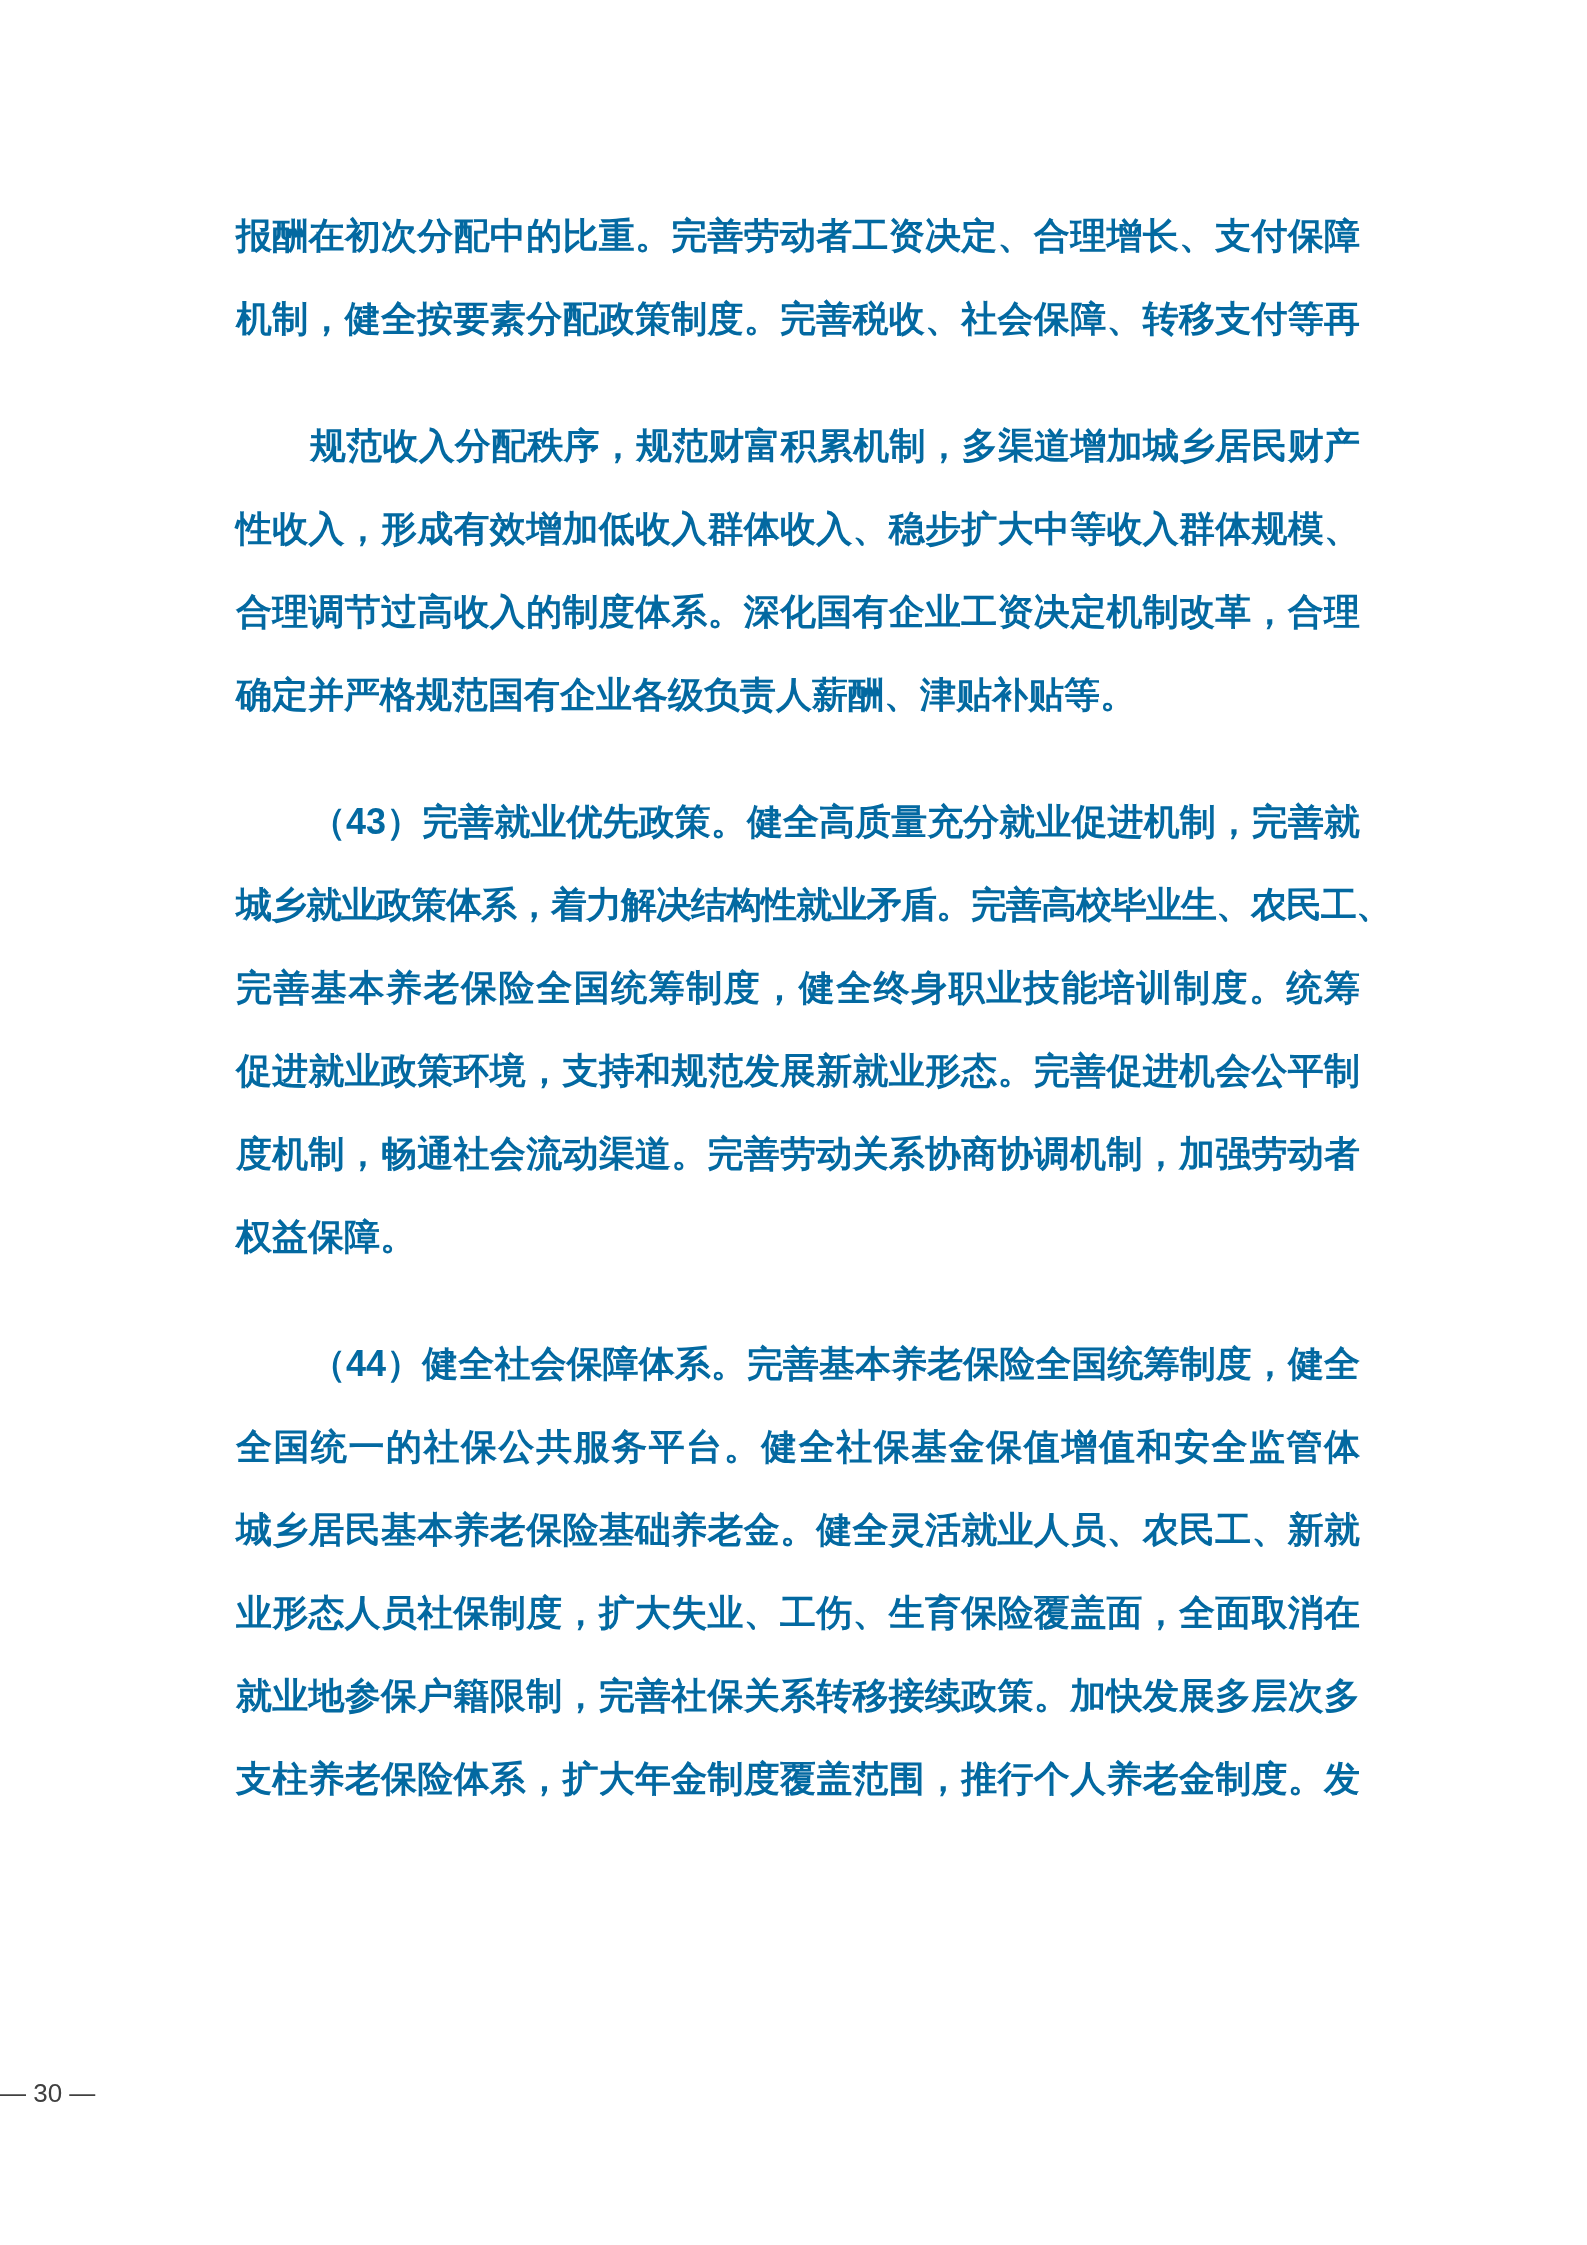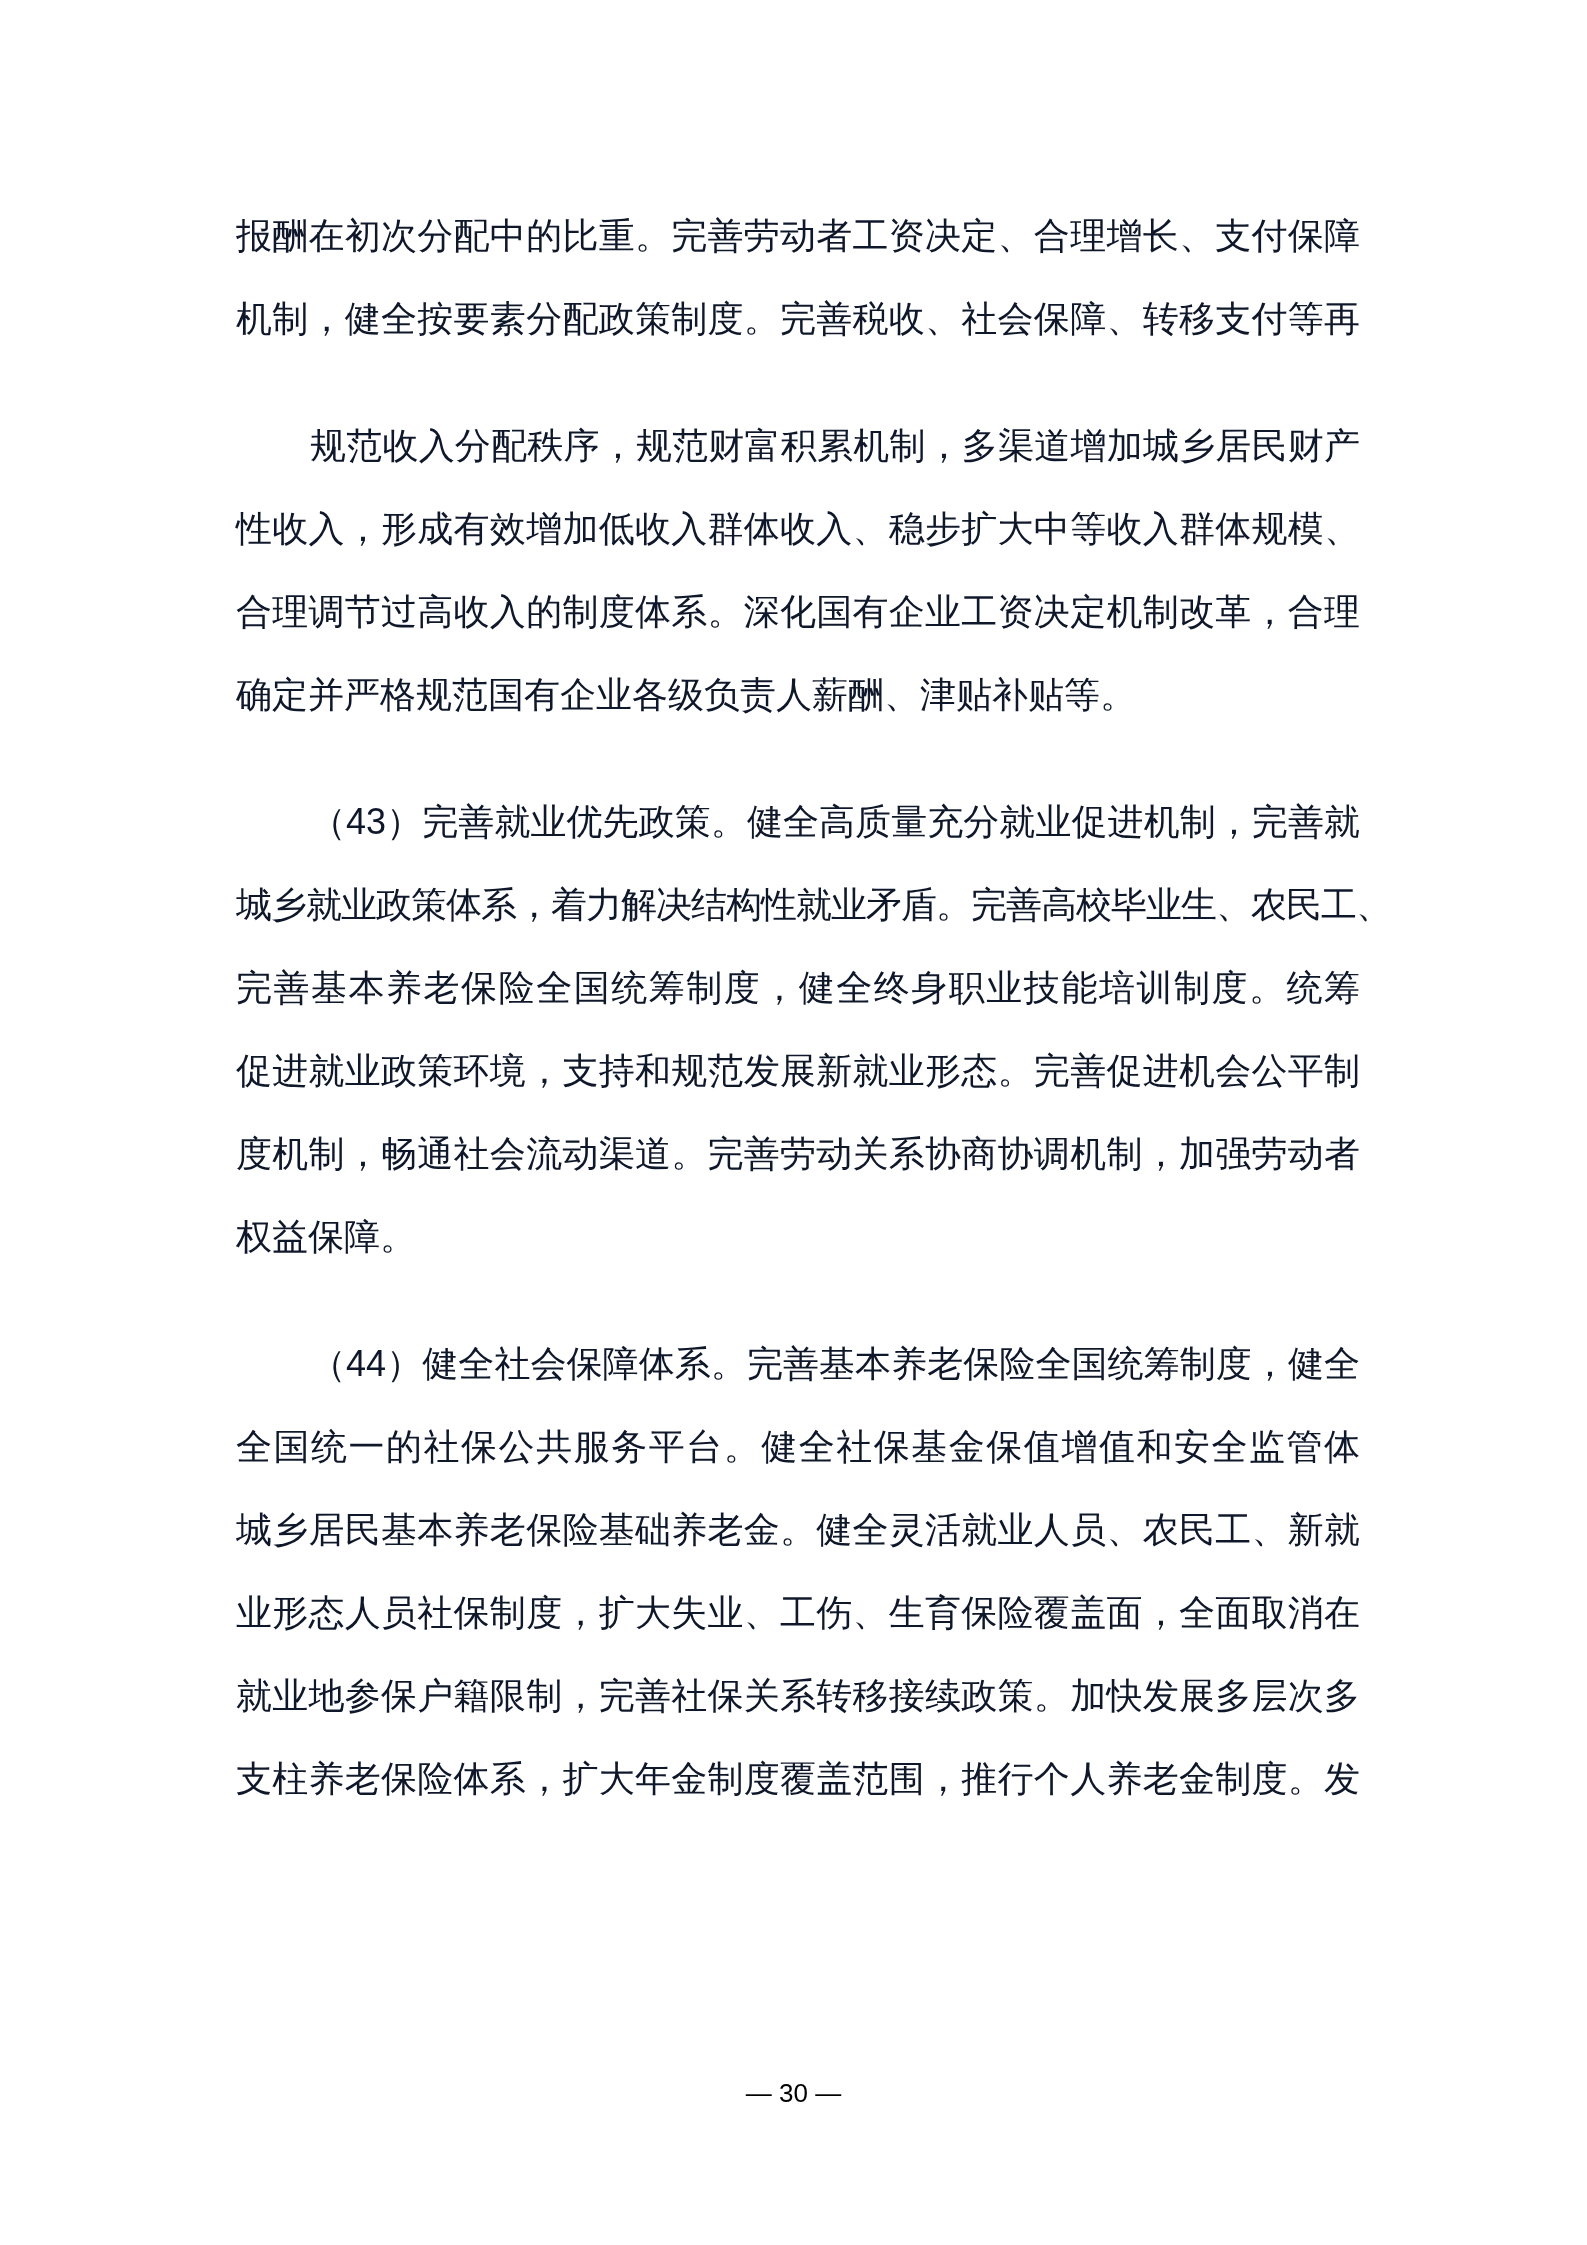--- a/index.html
+++ b/index.html
@@ -34,41 +34,42 @@
   }
   .paragraph + .paragraph {
     margin-top: 44px;
   }
   .line {
     font-size: 36px;
     height: 83px;
     line-height: 83px;
     white-space: nowrap;
     text-align: left;
-    color: #0f172a;
+    color: #0369a1;
+    font-weight: bold;
   }
   .line.justify {
     text-align: justify;
     text-align-last: justify;
   }
   .line.indent {
     text-indent: 74px;
   }
   .line.tight {
     letter-spacing: -1px;
   }
   .page-footer {
     position: absolute;
     left: 0;
     top: 2077px;
     width: 1587px;
-    text-align: center;
+    text-align: left;
     font-size: 26px;
     line-height: 32px;
-    color: #000000;
+    color: #404040;
   }
 </style>
 </head>
 <body>
 
 <div class="page">
   <div class="doc-body" id="docBody">
       <div class="paragraph">
         <div class="line justify">报酬在初次分配中的比重。完善劳动者工资决定、合理增长、支付保障</div>
         <div class="line justify">机制，健全按要素分配政策制度。完善税收、社会保障、转移支付等再</div>

